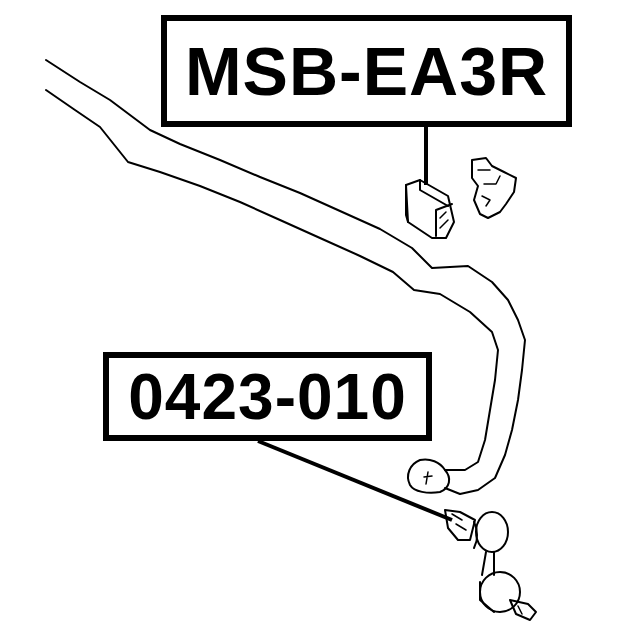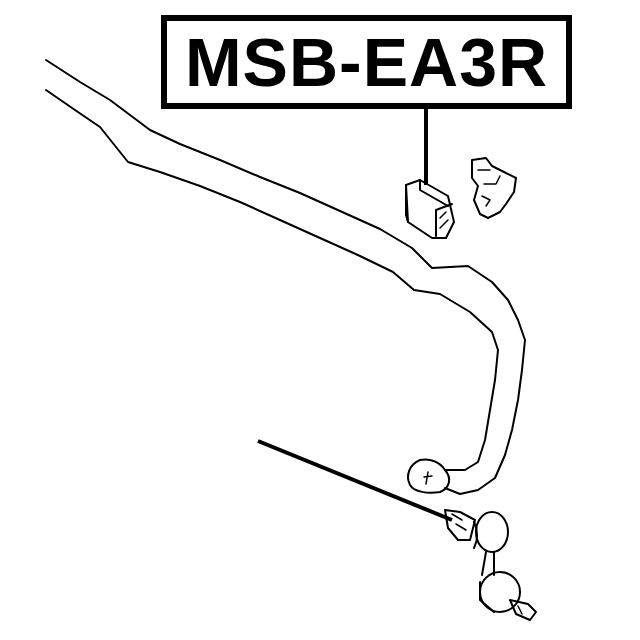--- a/index.html
+++ b/index.html
@@ -27,21 +27,21 @@
       display: flex;
       align-items: center;
       justify-content: center;
       font-weight: bold;
       color: #000000;
       letter-spacing: 1px;
       line-height: 1;
     }
     #box-top {
       left: 161px; top: 15px;
-      width: 411px; height: 94px;
+      width: 411px; height: 112px;
       font-size: 68px;
     }
     #box-bottom {
       left: 103px; top: 352px;
       width: 329px; height: 89px;
       font-size: 64px;
     }
   </style>
 </head>
 <body>
@@ -84,13 +84,16 @@
     </g>
 
     <line x1="426" y1="109" x2="426" y2="185" stroke="#000000" stroke-width="4"></line>
     <line x1="258" y1="441" x2="452" y2="520" stroke="#000000" stroke-width="4"></line>
   </svg>
 
   <div id="box-top" class="label-box">
     <span>MSB-EA3R</span>
   </div>
 
+  <div id="box-bottom" class="label-box">
+    <span>0423-010</span>
+  </div>
 </div>
 
 </body></html>

